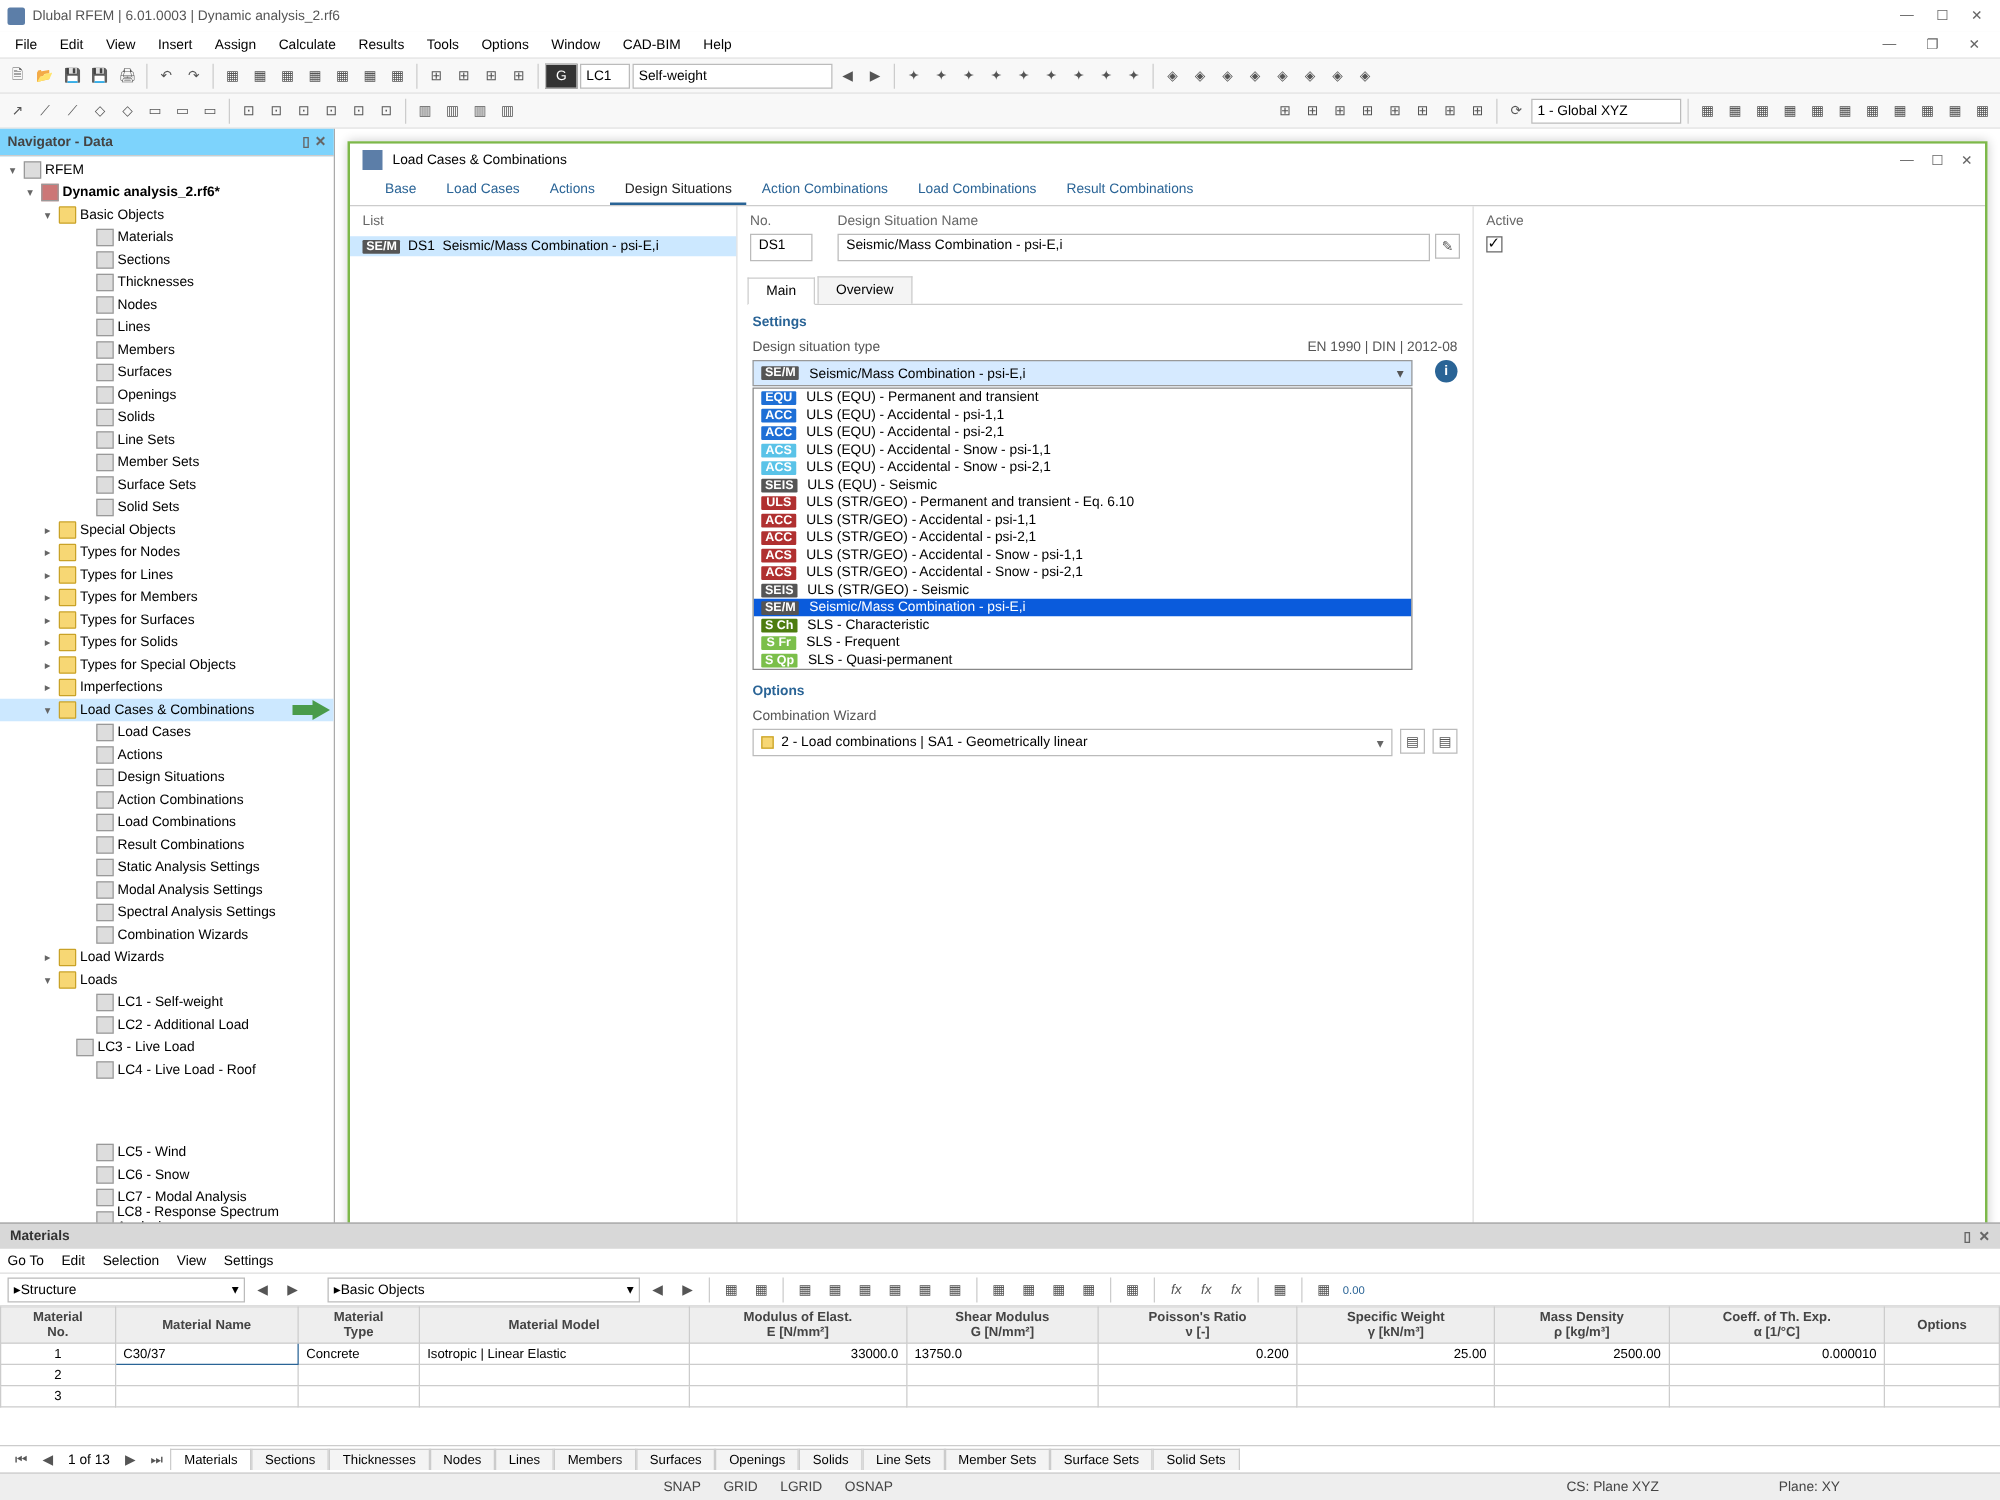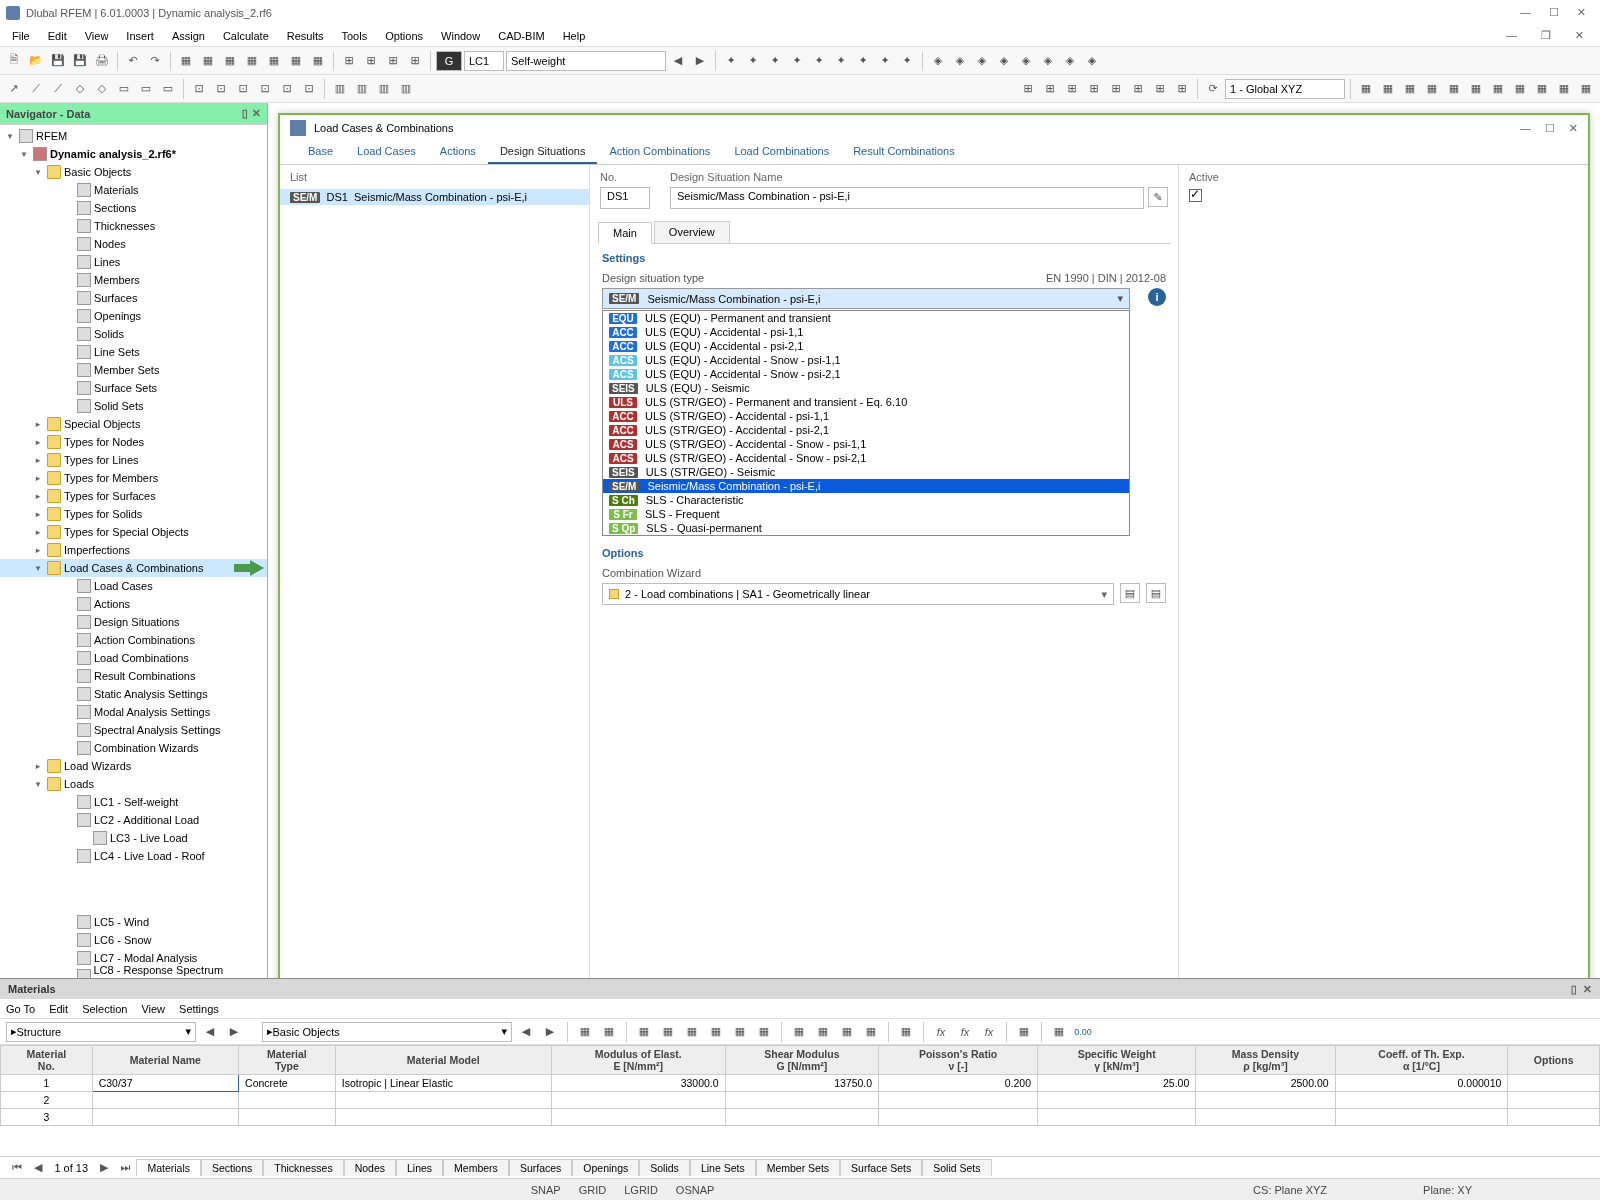--- a/index.html
+++ b/index.html
@@ -10,21 +10,21 @@
 .menubar { height:22px; background:#fff; display:flex; align-items:center; padding:0 4px; gap:2px; border-bottom:1px solid #ddd; }
 .menubar span { padding:2px 8px; cursor:default; }
 .menubar .mdi { margin-left:auto; display:flex; gap:8px; padding-right:4px; color:#666; font-size:10px; }
 .toolbar-row { height:28px; background:#f8f8f8; display:flex; align-items:center; padding:0 4px; gap:2px; border-bottom:1px solid #ddd; }
 .tbtn { width:20px; height:20px; display:inline-flex; align-items:center; justify-content:center; color:#555; border:1px solid transparent; }
 .tsep { width:1px; height:20px; background:#ccc; margin:0 3px; }
 .tsel { height:20px; border:1px solid #bbb; background:#fff; padding:0 4px; display:flex; align-items:center; }
 
 .main { display:flex; height:calc(1200px - 25px - 22px - 28px - 28px - 25px - 22px); }
 .navigator { width:268px; background:#fff; border-right:1px solid #aaa; display:flex; flex-direction:column; }
-.nav-hdr { height:22px; background:#86efac; border-bottom:1px solid #ccc; display:flex; align-items:center; padding:0 6px; font-weight:bold; color:#444; }
+.nav-hdr { height:22px; background:#7dd3fc; border-bottom:1px solid #ccc; display:flex; align-items:center; padding:0 6px; font-weight:bold; color:#444; }
 .nav-hdr .icx { margin-left:auto; display:flex; gap:4px; font-size:10px; color:#666; }
 .tree { flex:1; overflow:auto; padding:2px 0; }
 .tn { display:flex; align-items:center; height:18px; padding-right:4px; cursor:default; }
 .tn .exp { width:12px; text-align:center; color:#666; font-size:9px; }
 .tn .fico { width:14px; height:14px; margin:0 3px; display:inline-block; }
 .tn.sel { background:#cce8ff; }
 .fico.folder { background:#f7d774; border:1px solid #c9a227; border-radius:1px; }
 .fico.folder-open { background:#f7d774; border:1px solid #c9a227; border-radius:1px; }
 .fico.item { background:#ddd; border:1px solid #999; }
 .arrow { position:absolute; left:250px; top:560px; width:0; height:0; border-top:8px solid transparent; border-bottom:8px solid transparent; border-left:14px solid #4a9b4a; }
@@ -435,21 +435,21 @@
           <div class="tn" style="padding-left: 62px;">
             <span class="exp"></span>
             <span class="fico item"></span>
             <span>LC1 - Self-weight</span>
           </div>
           <div class="tn" style="padding-left: 62px;">
             <span class="exp"></span>
             <span class="fico item"></span>
             <span>LC2 - Additional Load</span>
           </div>
-          <div class="tn" style="padding-left: 78px;">
+          <div class="tn" style="padding-left: 46px;">
             <span class="exp"></span>
             <span class="fico item"></span>
             <span>LC3 - Live Load</span>
           </div>
           <div class="tn" style="padding-left: 62px;">
             <span class="exp"></span>
             <span class="fico item"></span>
             <span>LC4 - Live Load - Roof</span>
           </div>
           <div class="tn" style="padding-left: 62px; margin-top: 48px;">
@@ -756,21 +756,21 @@
             <th>Options</th>
           </tr>
         </thead>
       <tbody id="mat-body">
           <tr>
             <td>1</td>
             <td style="text-align: left; border: 1px solid rgb(42, 100, 150);">C30/37</td>
             <td style="text-align: left;">Concrete</td>
             <td style="text-align: left;">Isotropic | Linear Elastic</td>
             <td style="text-align: right;">33000.0</td>
-            <td style="text-align: right;">13750.0</td>
+            <td style="text-align: left;">13750.0</td>
             <td style="text-align: right;">0.200</td>
             <td style="text-align: right;">25.00</td>
             <td style="text-align: right;">2500.00</td>
             <td style="text-align: right;">0.000010</td>
             <td></td>
           </tr>
           <tr>
             <td>2</td>
             <td></td>
             <td></td>

